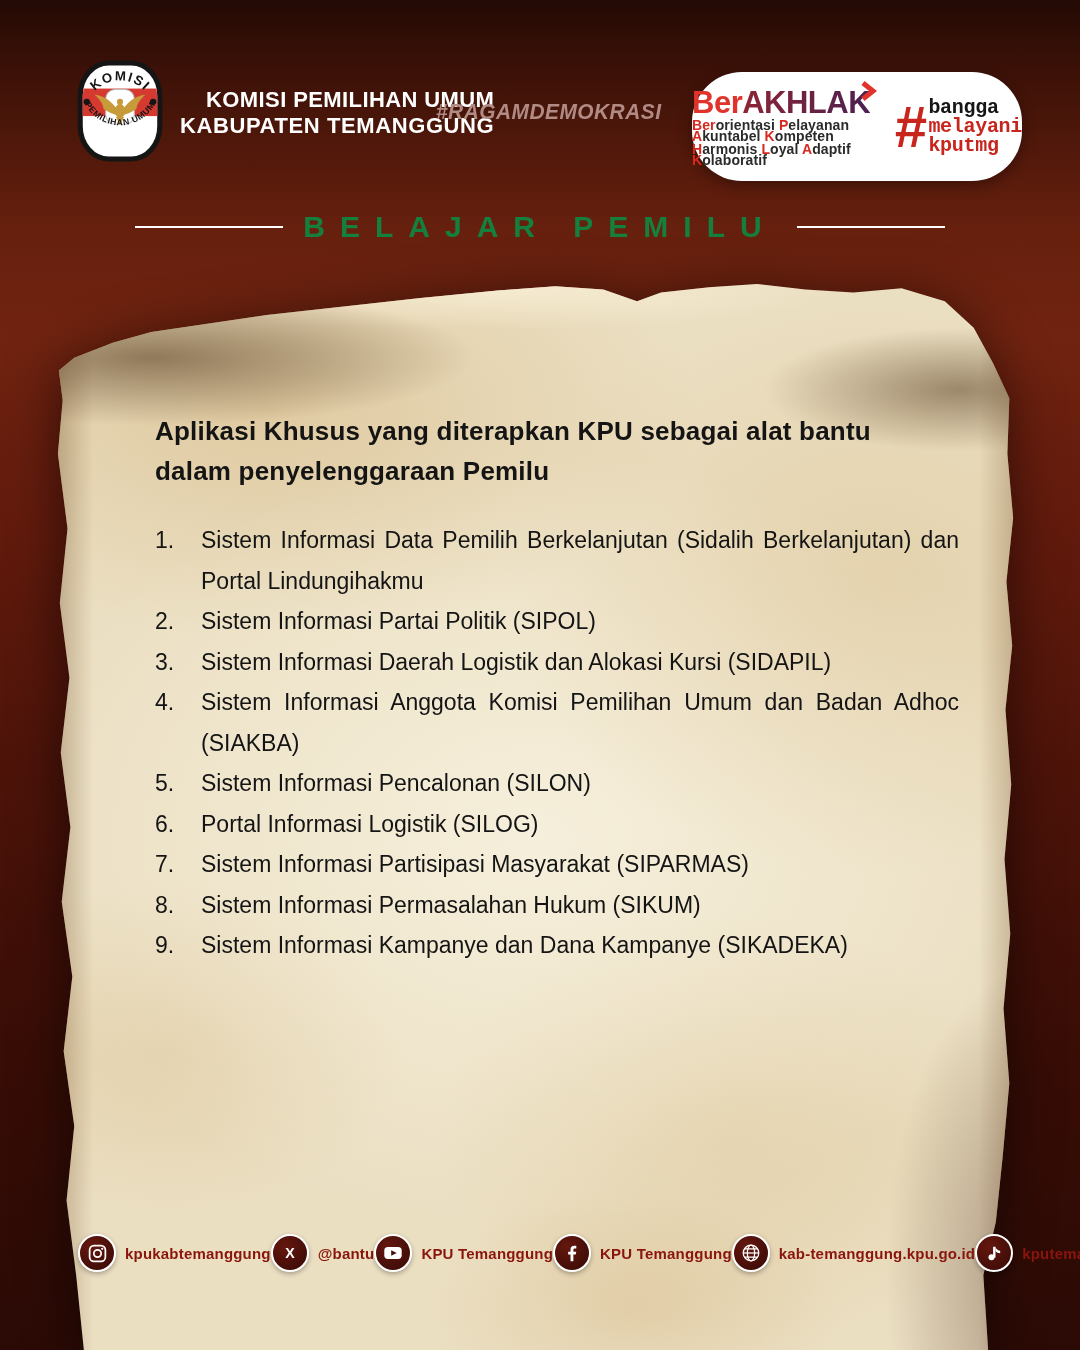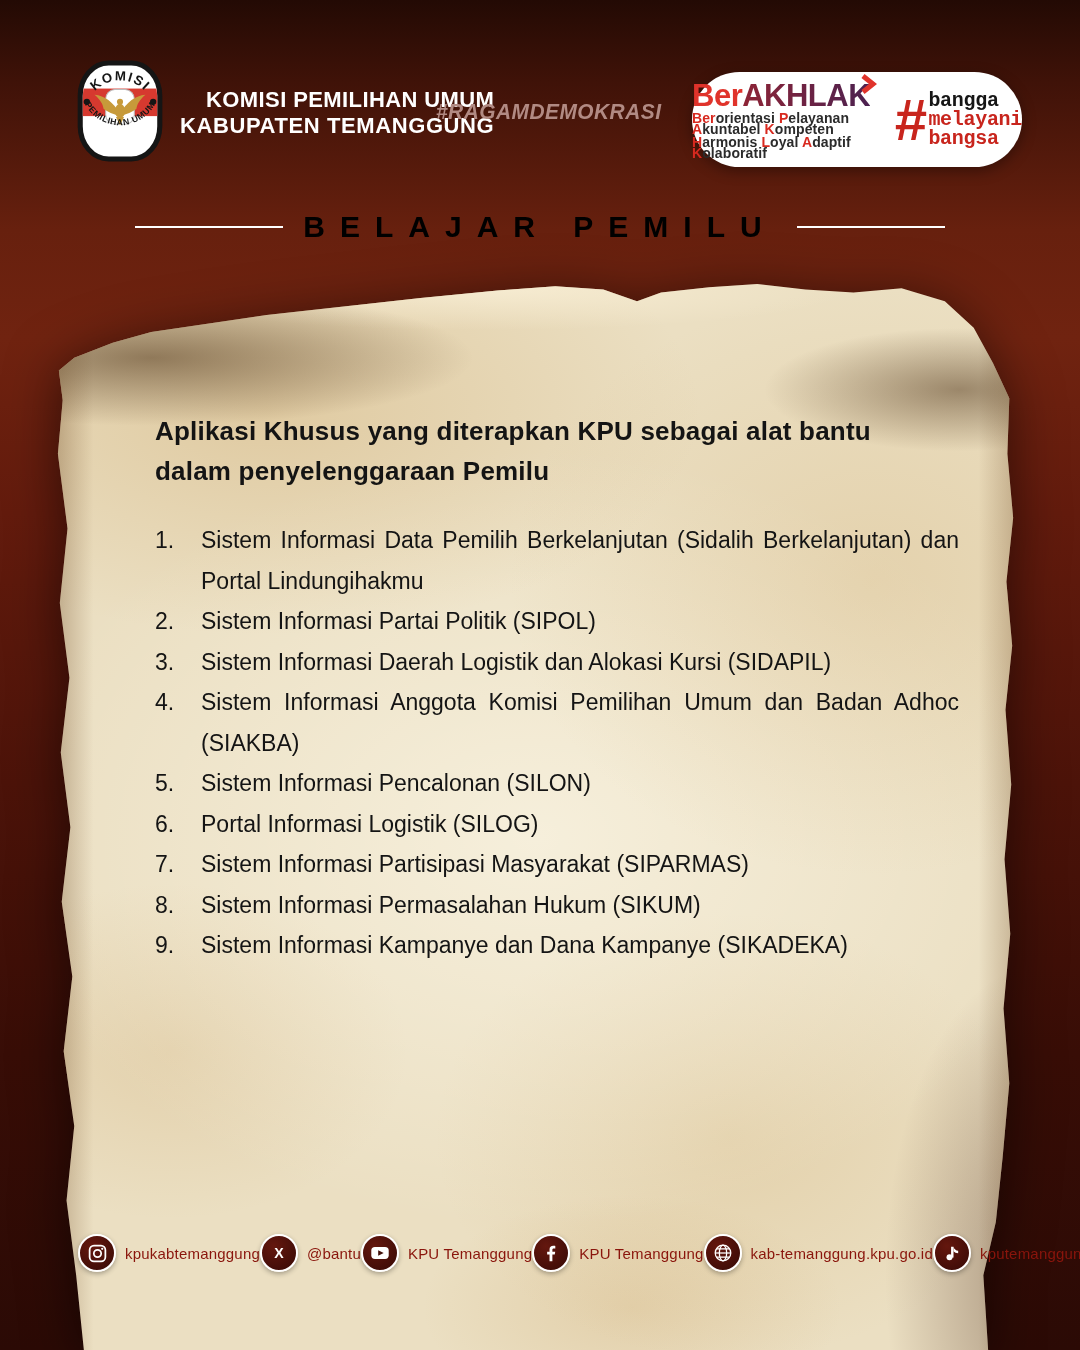--- a/index.html
+++ b/index.html
@@ -11,40 +11,40 @@
   
   .brand{position:absolute;left:74px;top:60px;display:flex;align-items:center;gap:14px;}
   .org{color:#fff;line-height:26px;}
   .org .l1{font-size:22px;font-weight:600;letter-spacing:.4px;text-align:right;}
   .org .l2{font-size:22px;font-weight:800;letter-spacing:.6px;}
   .hashtag{
     position:absolute;left:436px;top:99px;color:#b18a83;font-size:22px;
     font-style:italic;font-weight:800;letter-spacing:.5px;transform:scaleX(.95);transform-origin:left;
   }
   .card{
-    position:absolute;right:58px;top:72px;width:330px;height:95px;background:#fff;
+    position:absolute;right:58px;top:72px;width:330px;height:109px;background:#fff;
     border-radius:50px;display:flex;align-items:center;justify-content:space-between;gap:21px;
     box-shadow:0 4px 14px rgba(0,0,0,.35);
   }
   .berakhlak{position:relative;text-align:left;}
   .ba-word{font-size:31px;font-weight:800;letter-spacing:-.5px;line-height:30px;}
   .ba-word .pre{color:#e0332b;}
   .ba-word .rest{background:linear-gradient(90deg,#8e2436,#4b2150);-webkit-background-clip:text;background-clip:text;color:transparent;}
   .ba-chev{position:absolute;top:-12px;right:-4px;}
   .ba-sub{font-size:14px;font-weight:700;color:#2b2b2b;line-height:11px;letter-spacing:.1px;margin-top:2px;}
   .ba-sub .red{color:#d8291f;}
   .bangga{display:flex;align-items:center;}
   .bangga .hash{font-size:58px;font-weight:900;font-style:italic;color:#c8251d;line-height:52px;margin-right:2px;}
   .bangga .words{font-size:20px;font-weight:800;line-height:19px;letter-spacing:-.3px;font-family:Liberation Mono, monospace;}
   .bangga .w1{color:#161616;}
   .bangga .w2,.bangga .w3{color:#c8251d;}
   
   .title-row{position:absolute;top:210px;left:0;width:100%;display:flex;align-items:center;justify-content:center;gap:20px;}
   .title-rule{width:148px;height:2px;background:#fff;}
-  .page-title{color:#000000;font-size:30px;font-weight:700;letter-spacing:15px;white-space:nowrap;}
+  .page-title{color:#15803d;font-size:30px;font-weight:700;letter-spacing:15px;white-space:nowrap;}
   
   .paper-wrap{position:absolute;left:55px;top:283px;width:962px;height:1067px;filter:drop-shadow(0 8px 26px rgba(0,0,0,.55));}
   .paper{
     position:absolute;inset:0;background-color:#ebdfc2;
     background-image:
       radial-gradient(ellipse 620px 320px at 22% 12%,rgba(199,158,92,.32),transparent 70%),
       radial-gradient(ellipse 520px 420px at 85% 28%,rgba(208,172,112,.26),transparent 70%),
       radial-gradient(ellipse 720px 520px at 50% 52%,rgba(255,252,240,.55),transparent 75%),
       radial-gradient(ellipse 420px 320px at 70% 80%,rgba(203,165,100,.24),transparent 70%),
       radial-gradient(ellipse 340px 240px at 12% 72%,rgba(199,158,95,.22),transparent 70%),
@@ -75,21 +75,21 @@
   .app-list .txt{flex:1;text-align:justify;}
   
   .footer{position:absolute;left:78px;top:1234px;width:940px;display:flex;justify-content:space-between;align-items:center;z-index:5;}
   .social{display:flex;align-items:center;gap:9px;}
   .social .bubble{
     width:38px;height:38px;border-radius:50%;flex:0 0 38px;
     background:radial-gradient(circle at 35% 30%,#64170e,#420d08 75%);
     border:2px solid #fff;box-sizing:border-box;display:flex;align-items:center;justify-content:center;
     box-shadow:0 2px 5px rgba(0,0,0,.3);
   }
-  .social .lbl{color:#8a150c;font-size:15px;font-weight:400;letter-spacing:.2px;white-space:nowrap;}
+  .social .lbl{color:#8a150c;font-size:15px;font-weight:700;letter-spacing:.2px;white-space:nowrap;}
 </style>
 </head>
 <body>
 
 <div class="brand">
   <span>
     <svg width="92" height="102" viewBox="0 0 90 100">
       <rect x="6" y="3" width="78" height="94" rx="28" ry="32" fill="#ffffff" stroke="#151515" stroke-width="5"></rect>
       <clipPath id="shieldClip">
           <rect x="8.5" y="5.5" width="73" height="89" rx="26" ry="30"></rect>
@@ -136,21 +136,21 @@
       </span>
     </div>
     <div class="ba-sub redcaps"><span class="red">Ber</span>orientasi <span class="red">P</span>elayanan <span class="red">A</span>kuntabel <span class="red">K</span>ompeten</div>
     <div class="ba-sub redcaps"><span class="red">H</span>armonis <span class="red">L</span>oyal <span class="red">A</span>daptif <span class="red">K</span>olaboratif</div>
   </div>
   <div class="bangga">
     <span class="hash">#</span>
     <span class="words">
       <div class="w1">bangga</div>
       <div class="w2">melayani</div>
-      <div class="w3">bangsa</div>
+      <div class="w3">kputmg</div>
     </span>
   </div>
 </div>
 
 <div class="title-row">
   <div class="title-rule"></div>
   <div class="page-title">BELAJAR PEMILU</div>
   <div class="title-rule"></div>
 </div>
 

